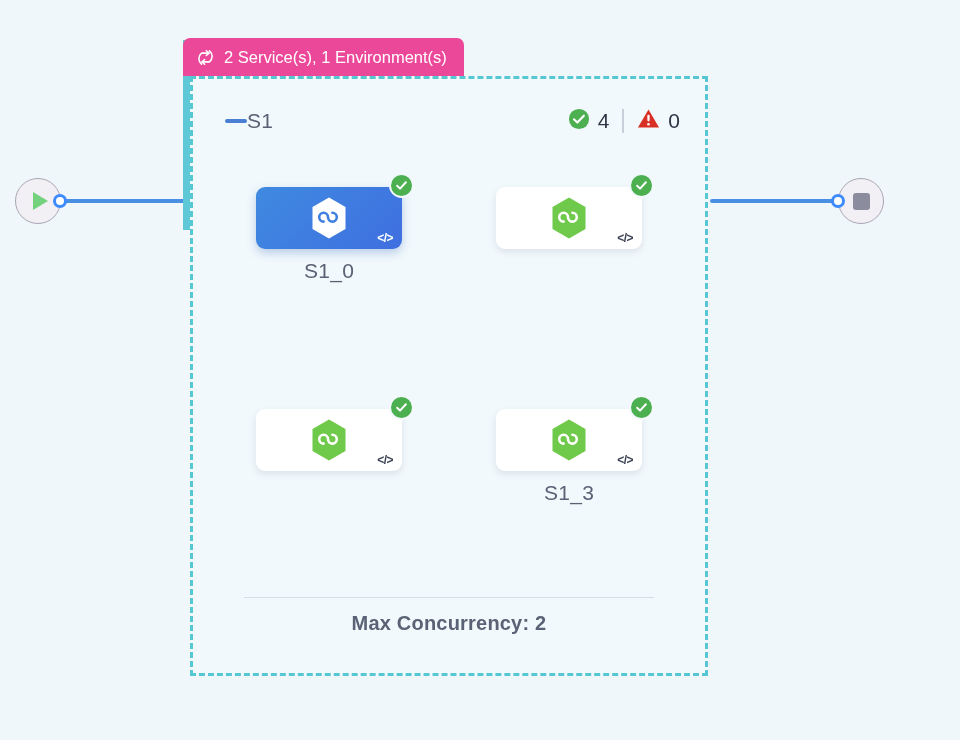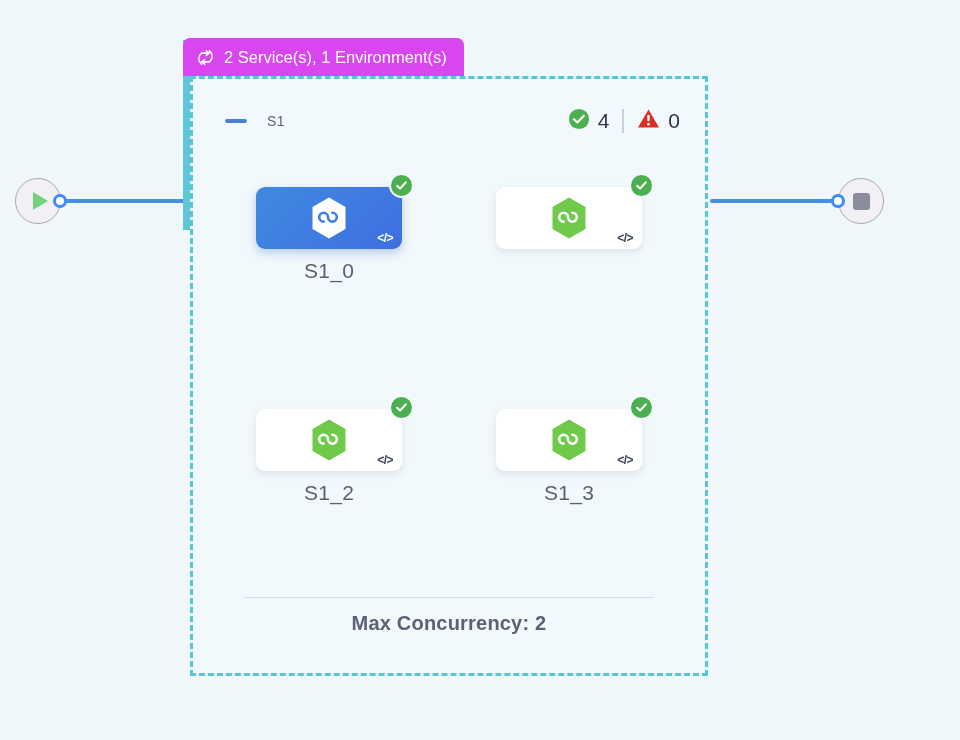--- a/index.html
+++ b/index.html
@@ -93,21 +93,21 @@
     width: 10px;
     height: 190px;
     background: #5ec8d6;
   }
 
   #group-header {
     position: absolute;
     left: 183px;
     top: 38px;
     height: 38px;
-    background: #d946ef;
+    background: #ec4899;
     border-radius: 7px 7px 0 0;
     display: flex;
     align-items: center;
     gap: 9px;
     padding: 0 17px 0 13px;
     box-sizing: border-box;
     color: #ffffff;
     font-size: 16.5px;
     white-space: nowrap;
   }
@@ -124,22 +124,21 @@
     align-items: center;
   }
   #collapse-icon {
     width: 22px;
     height: 4px;
     background: #4a7fd4;
     border-radius: 2px;
     flex: 0 0 auto;
   }
   #group-name {
-    margin-left: 20px;
-    font-size: 14px;
+    font-size: 21px;
     color: #5a6275;
     letter-spacing: .3px;
   }
   #status-cluster {
     margin-left: auto;
     display: flex;
     align-items: center;
     gap: 10px;
     font-size: 21px;
     color: #2f3545;
@@ -339,21 +338,20 @@
         <path d="M20 1.5 L36.5 11 L36.5 33 L20 42.5 L3.5 33 L3.5 11 Z" fill="#6fc94a"></path>
         <path d="M14.6 25.6 a4.4 4.4 0 1 1 4.4 -4.4 a4.4 4.4 0 1 0 4.4 -4.4" fill="none" stroke="#ffffff" stroke-width="2.6" stroke-linecap="round"></path>
       </svg>
       <span class="code-glyph">&lt;/&gt;</span>
       <span class="check-badge">
         <svg width="15" height="15" viewBox="0 0 24 24">
           <polyline points="5,12.3 9.7,17 19,6.8" fill="none" stroke="#ffffff" stroke-width="3.2" stroke-linecap="round" stroke-linejoin="round"></polyline>
         </svg>
       </span>
     </div>
-    <div class="svc-label">S1_2</div>
   </div>
 
   <div class="svc-node" id="node-3">
     <div class="svc-card">
       <svg class="hex" viewBox="0 0 40 44">
         <path d="M20 1.5 L36.5 11 L36.5 33 L20 42.5 L3.5 33 L3.5 11 Z" fill="#6fc94a"></path>
         <path d="M14.6 25.6 a4.4 4.4 0 1 1 4.4 -4.4 a4.4 4.4 0 1 0 4.4 -4.4" fill="none" stroke="#ffffff" stroke-width="2.6" stroke-linecap="round"></path>
       </svg>
       <span class="code-glyph">&lt;/&gt;</span>
       <span class="check-badge">

